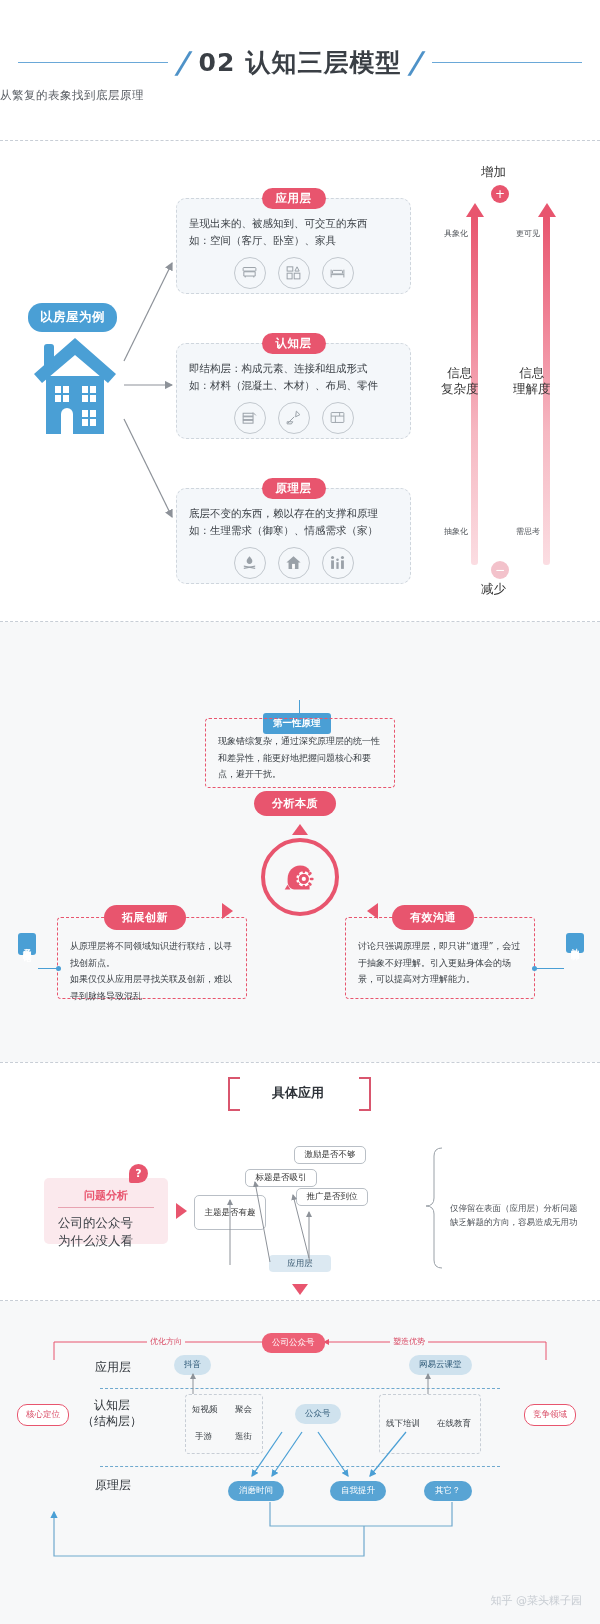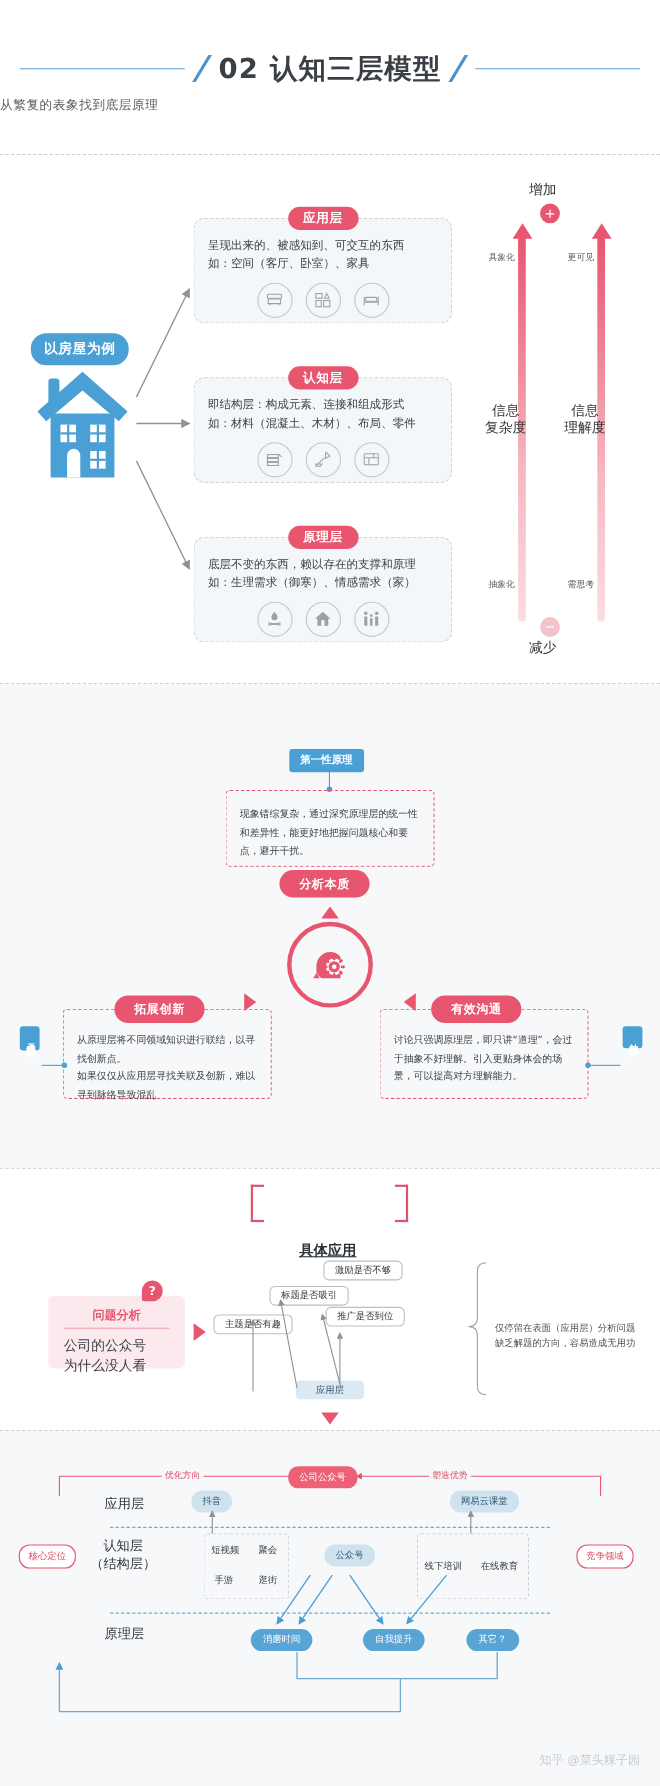--- a/index.html
+++ b/index.html
@@ -62,21 +62,21 @@
     position:absolute;width:18px;height:18px;border-radius:50%;color:#fff;
     display:flex;align-items:center;justify-content:center;font-size:12px;line-height:1;
   }
   .plus{background:#e8556e;}
   .minus{background:#f3c2cb;}
   .updown{position:absolute;font-size:12.5px;color:#333;white-space:nowrap;}
 
   
   .s2-top-pill{
     position:absolute;background:#4a9fd5;color:#fff;border-radius:3px;
-    font-size:9.5px;font-weight:700;padding:4px 10px;white-space:nowrap;
+    font-size:9.5px;font-weight:700;padding:4px 10px;white-space:nowrap;margin-top:32px;
   }
   .dash-card{
     position:absolute;border:1px dashed #e8556e;border-radius:4px;box-sizing:border-box;
     padding:14px 12px 14px 12px;background:transparent;
   }
   .dash-text{font-size:9px;line-height:1.85;color:#3b4046;}
   .pink-pill{
     position:absolute;background:#e8556e;color:#fff;border-radius:13px;
     font-size:11px;font-weight:700;padding:5px 18px;white-space:nowrap;letter-spacing:.5px;
   }
@@ -382,34 +382,34 @@
 <div class="pink-pill" style="left:392px;top:905px;">有效沟通</div>
 <div class="vtab" style="left:566px;top:933px;">抽象阶梯</div>
 <div class="conn-line" style="left:534px;top:968px;width:30px;"></div>
 <div class="conn-dot" style="left:532px;top:966px;"></div>
 
 <div class="hsep" style="top:1062px;"></div>
 
 <div class="band band-white" style="top:1063px;height:237px;"></div>
 
 <div class="bracket-l" style="left:228px;top:1077px;"></div>
-<div class="sec-head" style="left:272px;top:1128px;text-decoration:underline;">具体应用</div>
+<div class="sec-head" style="left:272px;top:1084px;">具体应用</div>
 <div class="bracket-r" style="left:359px;top:1077px;"></div>
 
 <div class="qa-card" style="left:44px;top:1178px;width:124px;height:66px;">
   <div class="qa-title">问题分析</div>
   <div class="qa-body">
     <div>公司的公众号</div>
     <div>为什么没人看</div>
   </div>
 </div>
 <div class="qmark" style="left:129px;top:1164px;">?</div>
 <div class="tri tri-right" style="left:176px;top:1203px;"></div>
 
-<div class="fbox" style="left:194px;top:1195px;width:72px;height:18px;">主题是否有趣</div>
+<div class="fbox" style="left:194px;top:1195px;width:72px;height:35px;">主题是否有趣</div>
 <div class="fbox" style="left:245px;top:1169px;width:72px;height:18px;">标题是否吸引</div>
 <div class="fbox" style="left:294px;top:1146px;width:72px;height:18px;">激励是否不够</div>
 <div class="fbox" style="left:296px;top:1188px;width:72px;height:18px;">推广是否到位</div>
 <div class="fbox-blue" style="left:269px;top:1255px;width:62px;height:17px;">应用层</div>
 
 <svg class="arrow-svg" style="left:185px;top:1140px;width:200px;height:130px;" viewBox="0 0 200 130">
   <defs>
       <marker id="fa" markerWidth="6" markerHeight="6" refX="5" refY="3" orient="auto">
         <path d="M0 0 L6 3 L0 6 z" fill="#8d9299"></path>
       </marker>

